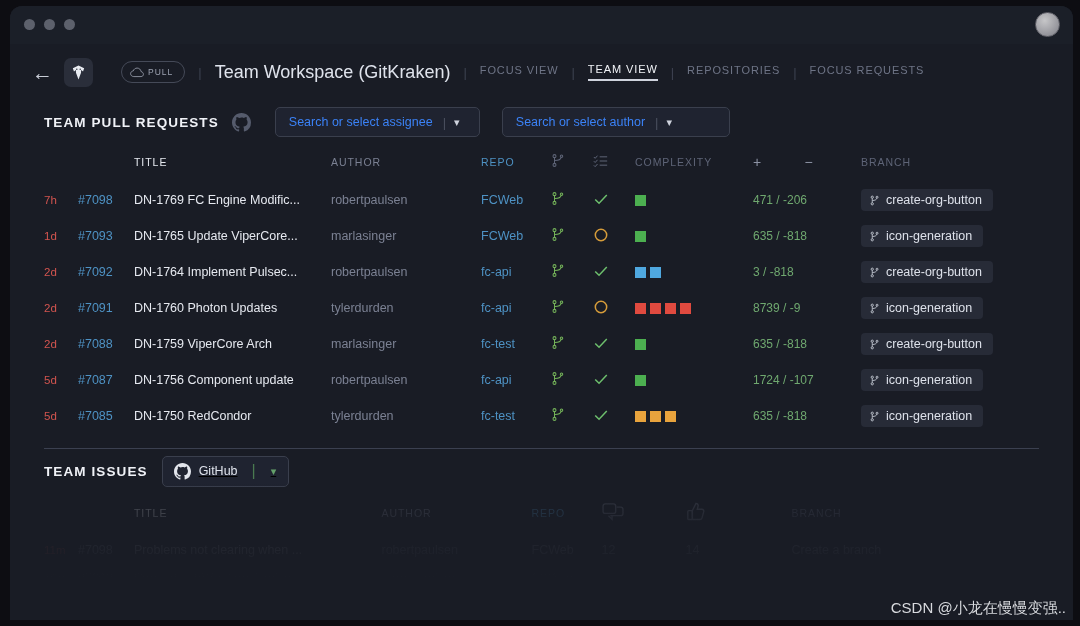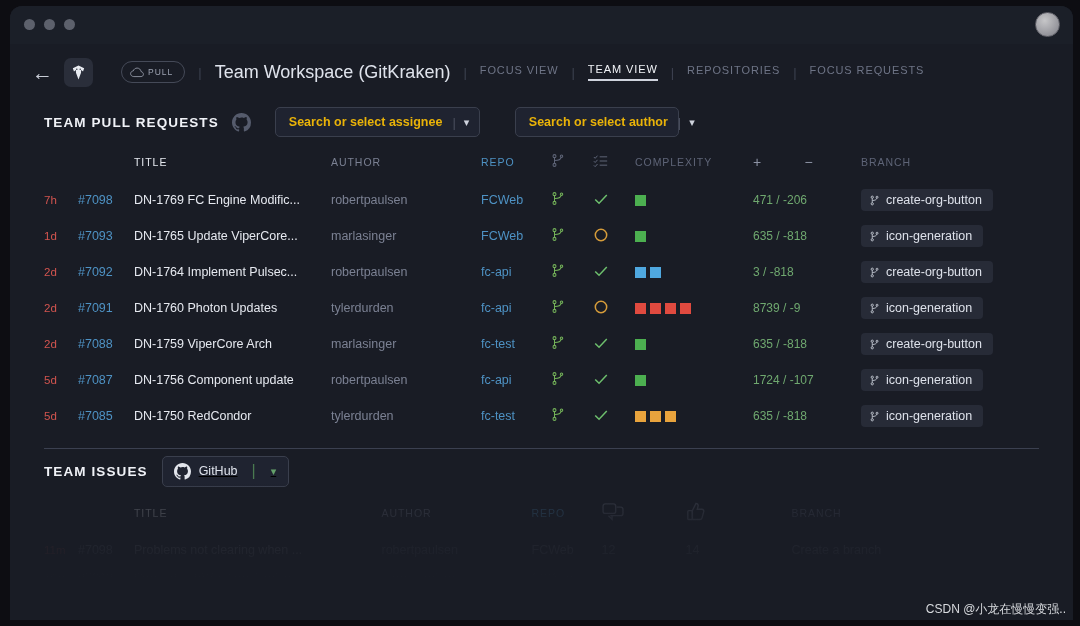--- a/index.html
+++ b/index.html
@@ -75,21 +75,21 @@
   .sectitle {
     font-size: 13.5px; font-weight: bold; letter-spacing: 1.1px; color: #f0f2f7;
     white-space: nowrap;
   }
   .ghicon { margin-left: 13px; display: flex; align-items: center; }
   .selectbox {
     display: flex; align-items: center;
     height: 30px; border: 1px solid #3a3f4d; border-radius: 5px;
     background: #1f2330; padding: 0 4px 0 13px;
   }
-  .selectbox .ph { font-size: 12.5px; color: #eab308; white-space: nowrap; font-weight: bold; }
+  .selectbox .ph { font-size: 12.5px; color: #3b82f6; white-space: nowrap; }
   .selectbox .bar { color: #4a4f5e; margin: 0 8px 0 10px; font-size: 13px; }
   .selectbox .chev { color: #cfd3dd; font-size: 11px; padding-right: 8px; }
   
   table { width: 100%; border-collapse: collapse; table-layout: fixed; }
   th {
     font-size: 10.5px; letter-spacing: .95px; font-weight: normal;
     color: #5e6477; text-align: left; padding: 9px 0 12px 0;
   }
   td { padding: 7px 0; font-size: 12.5px; vertical-align: middle; }
   .c-age   { width: 34px; color: #d2544f; font-size: 11.5px; }
@@ -122,21 +122,21 @@
   .issues .ghbtn .chev { color: #64a06a; font-size: 11px; padding: 0 7px; }
   .fade-mask {
     position: absolute; left: 0; right: 0; bottom: 0; height: 110px;
     background: linear-gradient(to bottom, rgba(25,28,37,0) 0%, rgba(25,28,37,.75) 45%, #191c25 88%);
     pointer-events: none;
   }
   .irow1 { opacity: .33; }
   .irow2 { opacity: .10; }
   .watermark {
     position: absolute; right: 14px; bottom: 8px;
-    font-size: 12px; color: #d8dade; white-space: nowrap;
+    font-size: 15px; color: #d8dade; white-space: nowrap;
   }
 </style>
 </head>
 <body>
 
 <div id="app">
   <div class="window">
 
     <div class="titlebar">
       <div class="traffic">
@@ -185,21 +185,21 @@
             0-.87.31-1.59.82-2.15-.08-.2-.36-1.02.08-2.12 0 0 .67-.21 2.2.82a7.4 7.4 0 0 1 2-.27c.68 0 1.36.09
             2 .27 1.53-1.04 2.2-.82 2.2-.82.44 1.1.16 1.92.08 2.12.51.56.82 1.27.82 2.15 0 3.07-1.87 3.75-3.65
             3.95.29.25.54.73.54 1.48 0 1.07-.01 1.93-.01 2.2 0 .21.15.46.55.38A8.01 8.01 0 0 0 16 8c0-4.42-3.58-8-8-8Z"></path>
           </svg>
         </span>
         <div class="selectbox" style="margin-left:24px;width:205px;">
           <span class="ph">Search or select assignee</span>
           <span class="bar">|</span>
           <span class="chev">▾</span>
         </div>
-        <div class="selectbox" style="margin-left:35px;width:164px;">
+        <div class="selectbox" style="margin-left:22px;width:228px;">
           <span class="ph">Search or select author</span>
           <span class="bar">|</span>
           <span class="chev">▾</span>
         </div>
       </div>
 
       <table>
         <thead>
           <tr>
             <th class="c-age"></th>

